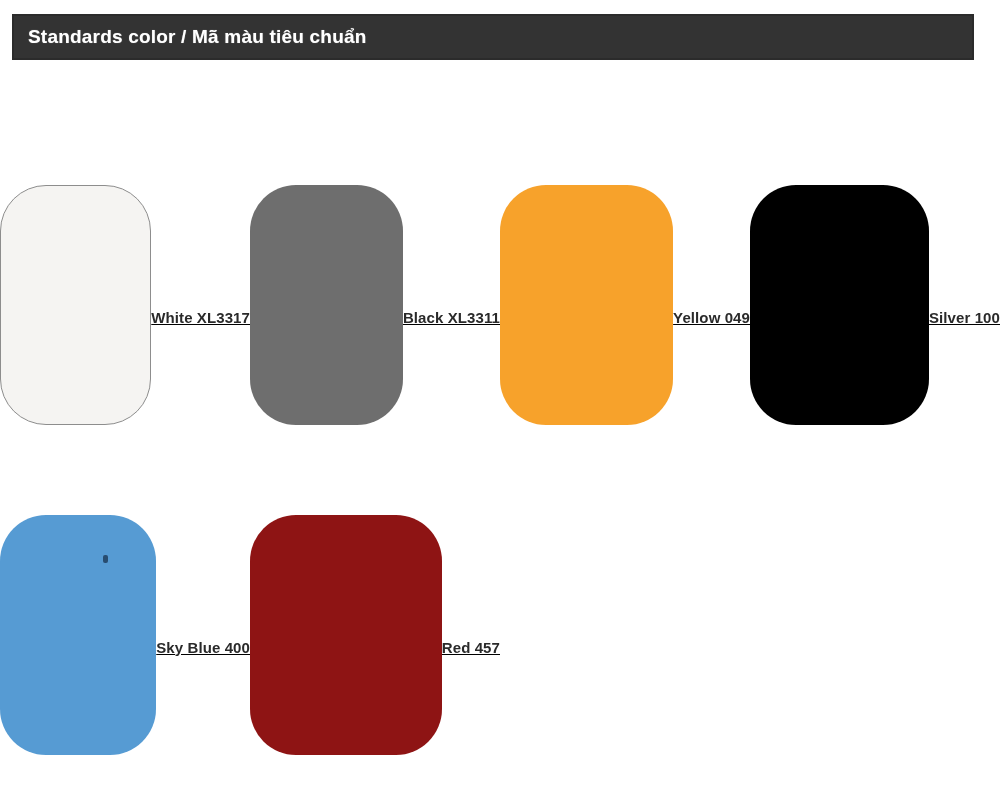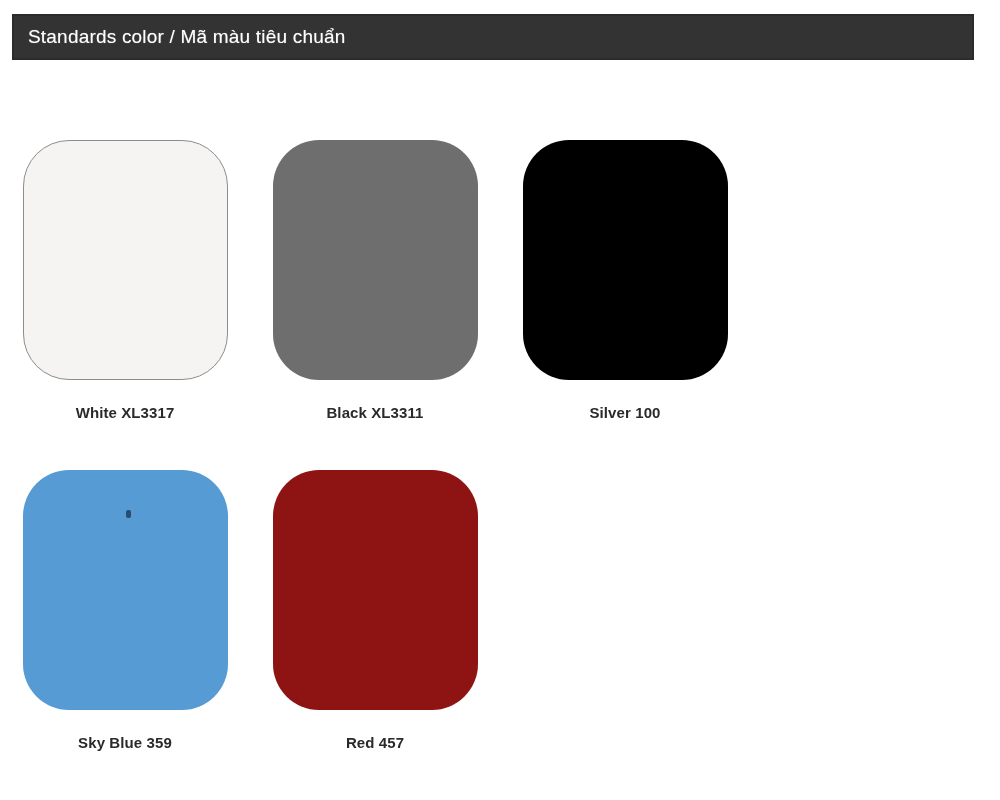--- a/index.html
+++ b/index.html
@@ -24,21 +24,21 @@
     height: 46px;
     background: #333333;
     border: 2px solid #2b2b2b;
     box-sizing: border-box;
     display: flex;
     align-items: center;
   }
   .header-title {
     color: #ffffff;
     font-size: 19px;
-    font-weight: normal;
+    font-weight: bold;
     letter-spacing: 0.2px;
     padding-left: 14px;
     white-space: nowrap;
     text-shadow: 0 0 1px rgba(255,255,255,0.45);
   }
 
   
   .swatch-grid {
     position: absolute;
     left: 0;
@@ -48,23 +48,24 @@
   .swatch-row {
     display: flex;
     width: 1000px;
     height: 330px;
     align-items: flex-start;
   }
   .swatch-cell {
     width: 250px;
     height: 330px;
     display: flex;
-    flex-direction: column;
+    flex-direction: row;
     align-items: center;
     position: relative;
+    text-decoration: underline;
   }
   .swatch-chip {
     width: 205px;
     height: 240px;
     border-radius: 46px;
     box-sizing: border-box;
     position: relative;
   }
   .swatch-chip.bordered {
     border: 1px solid #8d8d8d;
@@ -101,30 +102,34 @@
   <div class="swatch-row">
     <div class="swatch-cell">
       <div class="swatch-chip bordered" style="background: rgb(245, 244, 242);"></div>
       <div class="swatch-label">White XL3317</div>
     </div>
     <div class="swatch-cell">
       <div class="swatch-chip" style="background: rgb(110, 110, 110);"></div>
       <div class="swatch-label">Black XL3311</div>
     </div>
     <div class="swatch-cell">
+      <div class="swatch-chip" style="background: rgb(247, 162, 43);"></div>
+      <div class="swatch-label">Yellow 049</div>
+    </div>
+    <div class="swatch-cell">
       <div class="swatch-chip" style="background: rgb(0, 0, 0);"></div>
       <div class="swatch-label">Silver 100</div>
     </div>
   </div>
 
   <div class="swatch-row">
     <div class="swatch-cell">
       <div class="swatch-chip" style="background: rgb(86, 155, 211);">
           <span class="chip-artifact"></span>
         </div>
-      <div class="swatch-label">Sky Blue 359</div>
+      <div class="swatch-label">Sky Blue 400</div>
     </div>
     <div class="swatch-cell">
       <div class="swatch-chip" style="background: rgb(142, 20, 20);"></div>
       <div class="swatch-label">Red 457</div>
     </div>
   </div>
 </div>
 
 </body></html>

